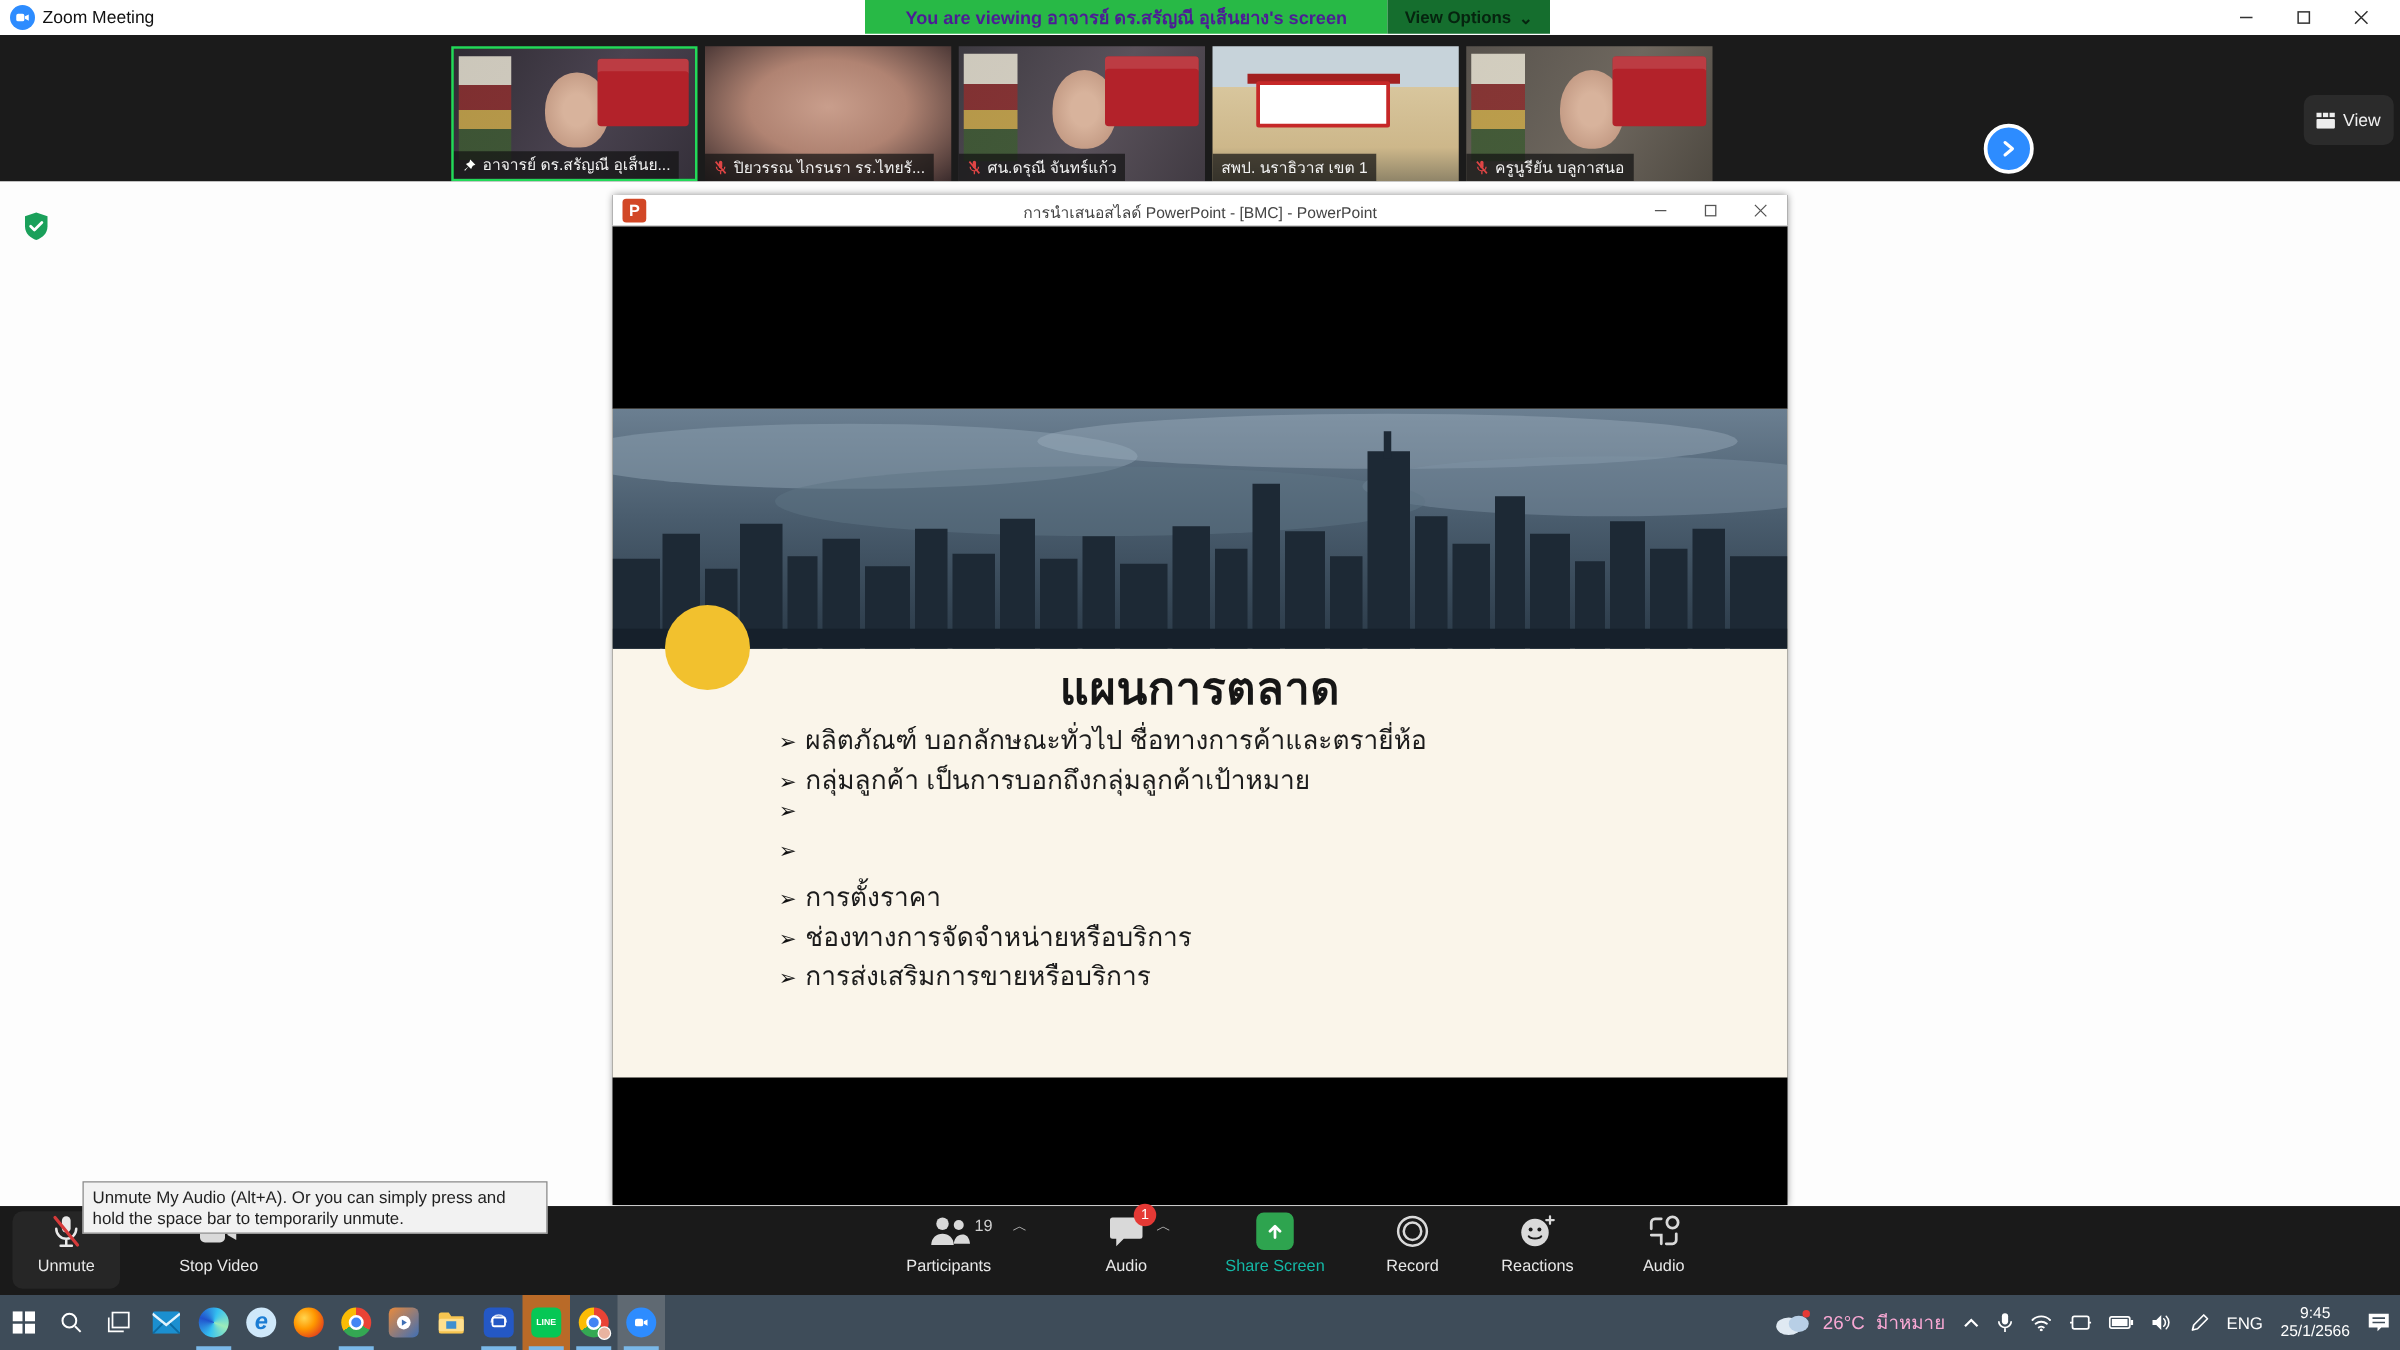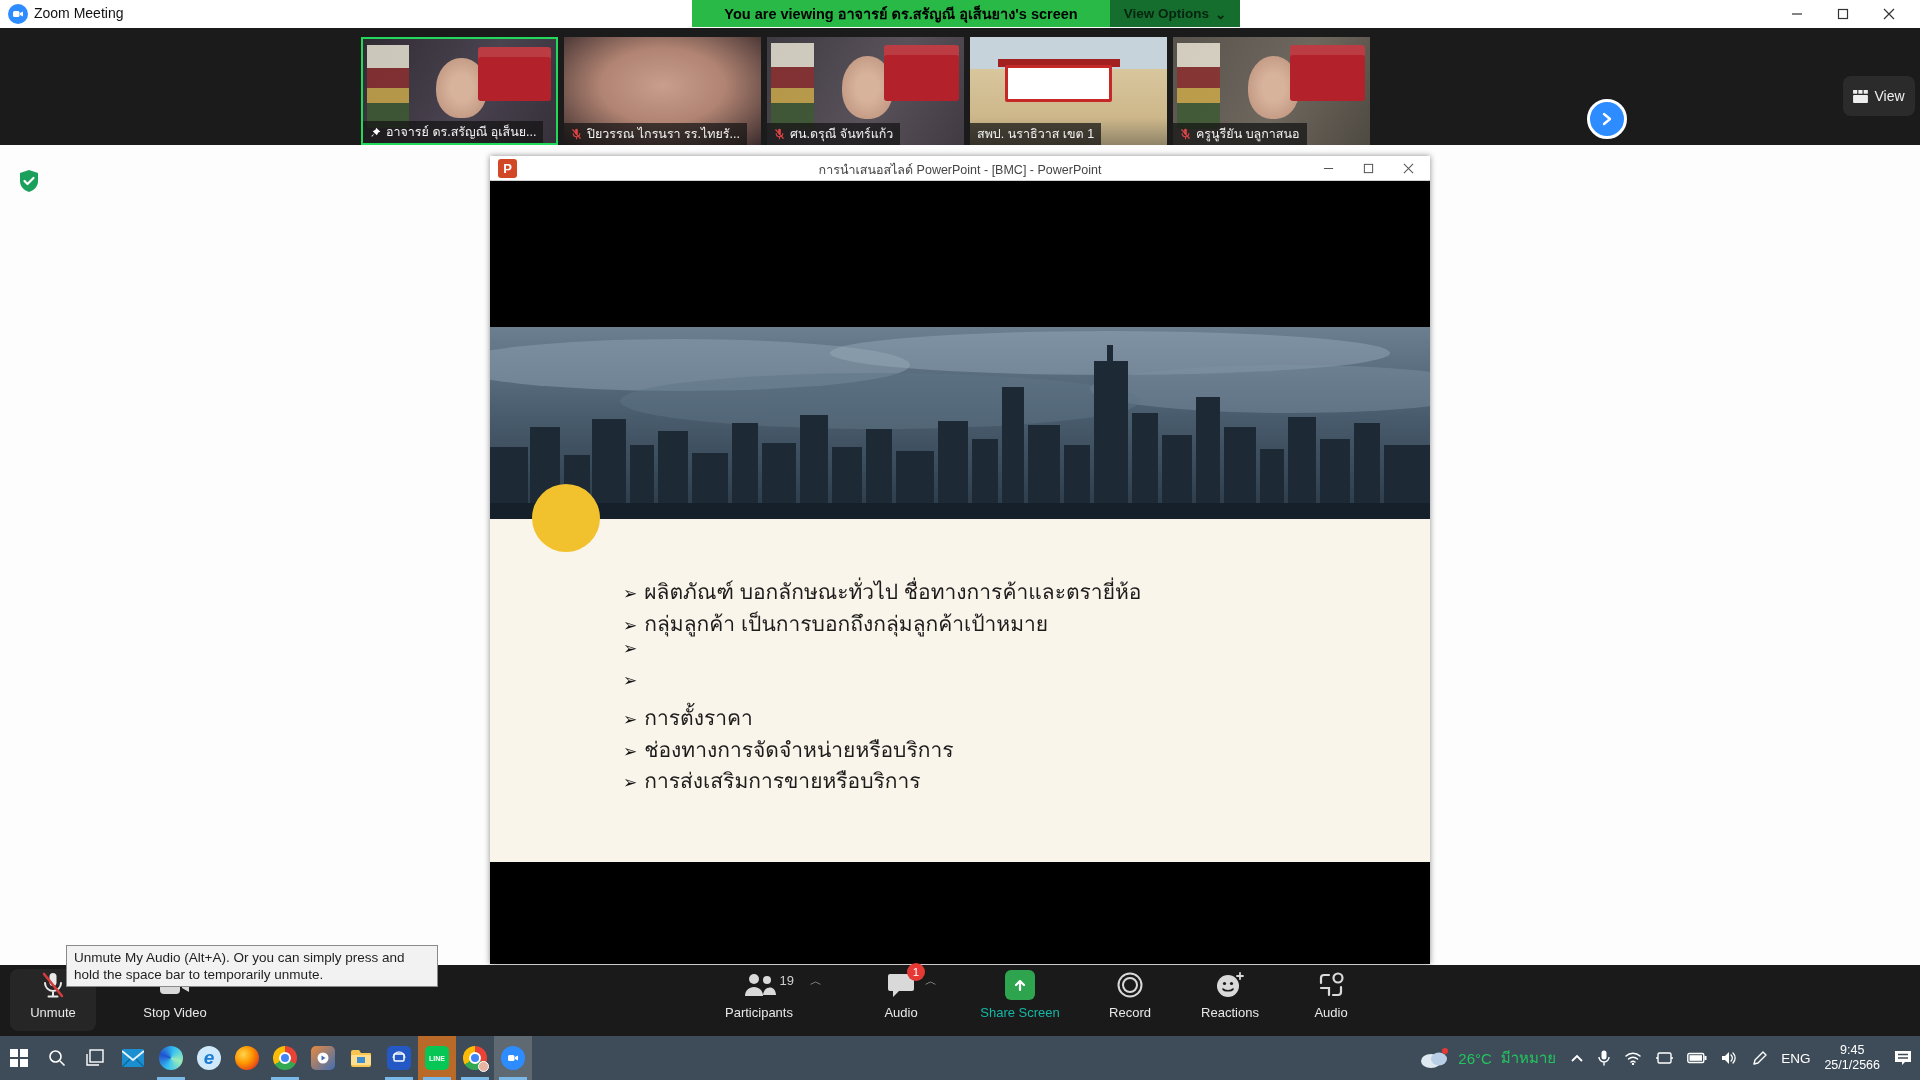--- a/index.html
+++ b/index.html
@@ -10,21 +10,21 @@
   
   #titlebar { position:absolute; left:0; top:0; width:1920px; height:28px; background:#ffffff; }
   #app-icon { position:absolute; left:8px; top:4px; width:20px; height:20px; border-radius:50%;
               background:#2d8cff; display:flex; align-items:center; justify-content:center; }
   #app-title { position:absolute; left:34px; top:5px; font-size:14px; color:#111; }
   .winbtn { position:absolute; top:0; width:46px; height:28px; display:flex; align-items:center; justify-content:center; }
   #win-min { left:1774px; } #win-max { left:1820px; } #win-close { left:1866px; }
 
   #green-banner { position:absolute; left:692px; top:0; height:27px; width:418px; background:#28b946;
                   display:flex; align-items:center; justify-content:center; }
-  #green-banner span { font-size:14.5px; font-weight:bold; color:#000000; }
+  #green-banner span { font-size:14.5px; font-weight:bold; color:#4c1d95; }
   #view-options { position:absolute; left:1110px; top:0; height:27px; width:130px; background:#156e2e;
                   display:flex; align-items:center; justify-content:center; gap:6px; cursor:pointer; }
   #view-options span { font-size:13.5px; font-weight:bold; color:#06240f; }
 
   
   #strip { position:absolute; left:0; top:28px; width:1920px; height:117px; background:#1b1b1b; }
   .thumb { position:absolute; top:9px; width:197px; height:108px; overflow:hidden; background:#333; }
   .thumb.t1 { left:361px; background:linear-gradient(120deg,#2f2b33 0%,#4a4350 55%,#35303a 100%); border:2px solid #23d959; }
   .thumb.t2 { left:564px; background:radial-gradient(ellipse at 50% 45%, #c99e8c 0%, #b08372 45%, #3a2b2c 100%); }
   .thumb.t3 { left:767px; background:linear-gradient(120deg,#3d3a41 0%,#5a525b 55%,#403a42 100%); }
@@ -104,21 +104,21 @@
   
   #taskbar { position:absolute; left:0; top:1036px; width:1920px; height:44px; background:#3e4c59; display:flex; }
   .tcell { width:38px; height:44px; display:flex; align-items:center; justify-content:center; position:relative; cursor:pointer; }
   .tcell.open::after { content:""; position:absolute; left:5px; right:5px; bottom:0; height:3px; background:#7ab8e8; }
   .tcell.hl-orange { background:#b96a28; }
   .tcell.hl-gray { background:#5f6972; }
   .appdot { width:24px; height:24px; border-radius:50%; }
   .appsq  { width:24px; height:24px; border-radius:5px; display:flex; align-items:center; justify-content:center; }
   #tray { position:absolute; right:0; top:1036px; height:44px; display:flex; align-items:center; gap:14px; padding-right:8px; }
   #tray .ticon { display:flex; align-items:center; justify-content:center; }
-  #weather { display:flex; align-items:center; gap:9px; color:#22c55e; font-size:15px; }
+  #weather { display:flex; align-items:center; gap:9px; color:#f9a8d4; font-size:15px; }
   #lang { color:#fff; font-size:13.5px; }
   #clock { color:#fff; font-size:12.5px; text-align:center; line-height:15px; }
 </style>
 </head>
 <body>
 
 <div id="stage">
 
   <div id="titlebar">
     <div id="app-icon">
@@ -303,20 +303,21 @@
               <rect x="798" y="90" width="28" height="102"></rect>
             <rect x="830" y="112" width="30" height="80"></rect>
               <rect x="864" y="96" width="26" height="96"></rect>
             <rect x="894" y="118" width="46" height="74"></rect>
           </g>
           <rect x="0" y="176" width="940" height="16" fill="#16202b"></rect>
         </svg>
 
         <div class="circle" id="circ-yellow-left"></div>
 
+        <div id="slide-title">แผนการตลาด</div>
 
         <div id="bullets">
           <div class="bullet">
               <span class="bmark">➢</span>
               <span>ผลิตภัณฑ์ บอกลักษณะทั่วไป ชื่อทางการค้าและตรายี่ห้อ</span>
             </div>
           <div class="bullet">
               <span class="bmark">➢</span>
               <span>กลุ่มลูกค้า เป็นการบอกถึงกลุ่มลูกค้าเป้าหมาย</span>
             </div>

